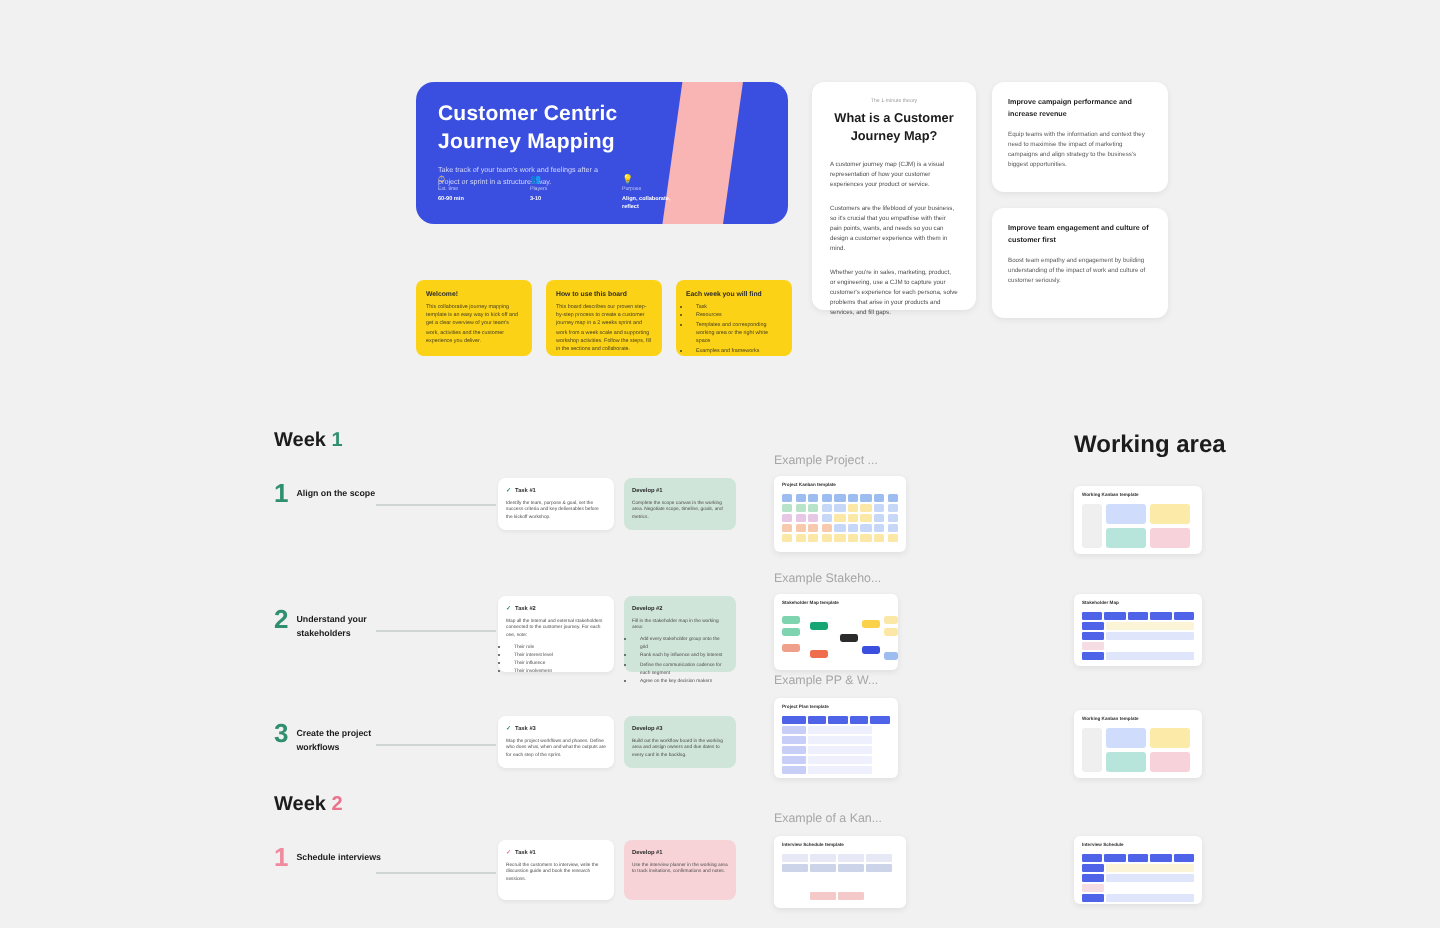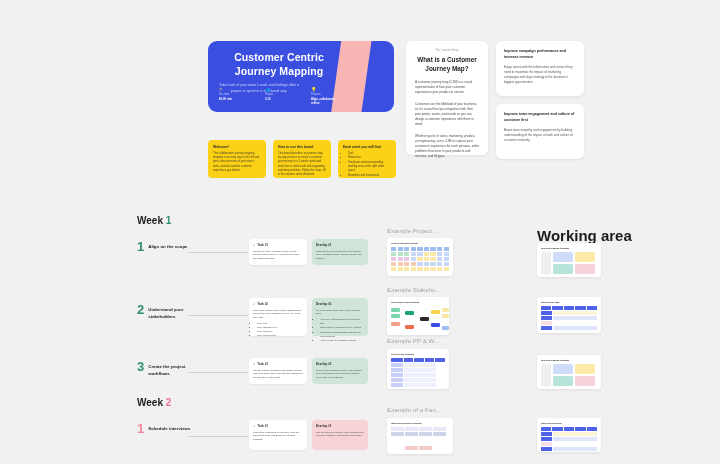--- a/index.html
+++ b/index.html
@@ -17,21 +17,21 @@
     width: 186px; height: 71px;
     background: #3a4ee0; border-radius: 9px;
     overflow: hidden;
   }
   .hero-stripe {
     position: absolute; right: 28px; top: -8px;
     width: 30px; height: 92px;
     background: #f9b4b4;
     transform: rotate(8deg);
   }
-  .hero-inner { position: relative; padding: 9px 11px; text-align: center; }
+  .hero-inner { position: relative; padding: 9px 11px; }
   .hero-title {
     color: #fff; font-size: 10.5px; font-weight: bold;
     line-height: 1.35; letter-spacing: .1px; width: 120px;
   }
   .hero-sub {
     color: #d3d9fb; font-size: 3.6px; line-height: 1.5;
     margin-top: 5px; width: 80px;
   }
   .hero-meta { position: absolute; left: 11px; bottom: 7px; display: flex; gap: 14px; }
   .hero-meta-item { width: 32px; }
@@ -61,22 +61,22 @@
   .wc-b { left: 496px; top: 104px; width: 88px; height: 55px; padding: 8px 8px; }
   .wc-a h4, .wc-b h4 { font-size: 3.6px; color: #1c1c1c; line-height: 1.55; margin-bottom: 5px; }
   .wc-a p, .wc-b p   { font-size: 3.1px; color: #5a5a5a; line-height: 1.62; }
 
   
   .week { position: absolute; font-size: 10px; font-weight: bold; color: #1c1c1c; }
   .week .num-1 { color: #2f8f6f; }
   .week .num-2 { color: #e9738d; }
   .week-1 { left: 137px; top: 215px; }
   .week-2 { left: 137px; top: 397px; }
-  .working-area { position: absolute; left: 537px; top: 227px;
-                  font-size: 15px; font-weight: bold; color: #1c1c1c; }
+  .working-area { position: absolute; left: 537px; top: 215px;
+                  font-size: 12px; font-weight: bold; color: #1c1c1c; }
 
   
   .step { position: absolute; display: flex; align-items: flex-start; gap: 4px; }
   .step .snum { font-size: 13px; font-weight: bold; line-height: 1; }
   .step.green .snum { color: #2f8f6f; }
   .step.pink  .snum { color: #f08a9e; }
   .step .slabel { font-size: 4.4px; color: #1c1c1c; font-weight: bold;
                   line-height: 1.5; padding-top: 4px; width: 44px; }
   .connector { position: absolute; height: 1px; background: #cfd6d3; }
 

